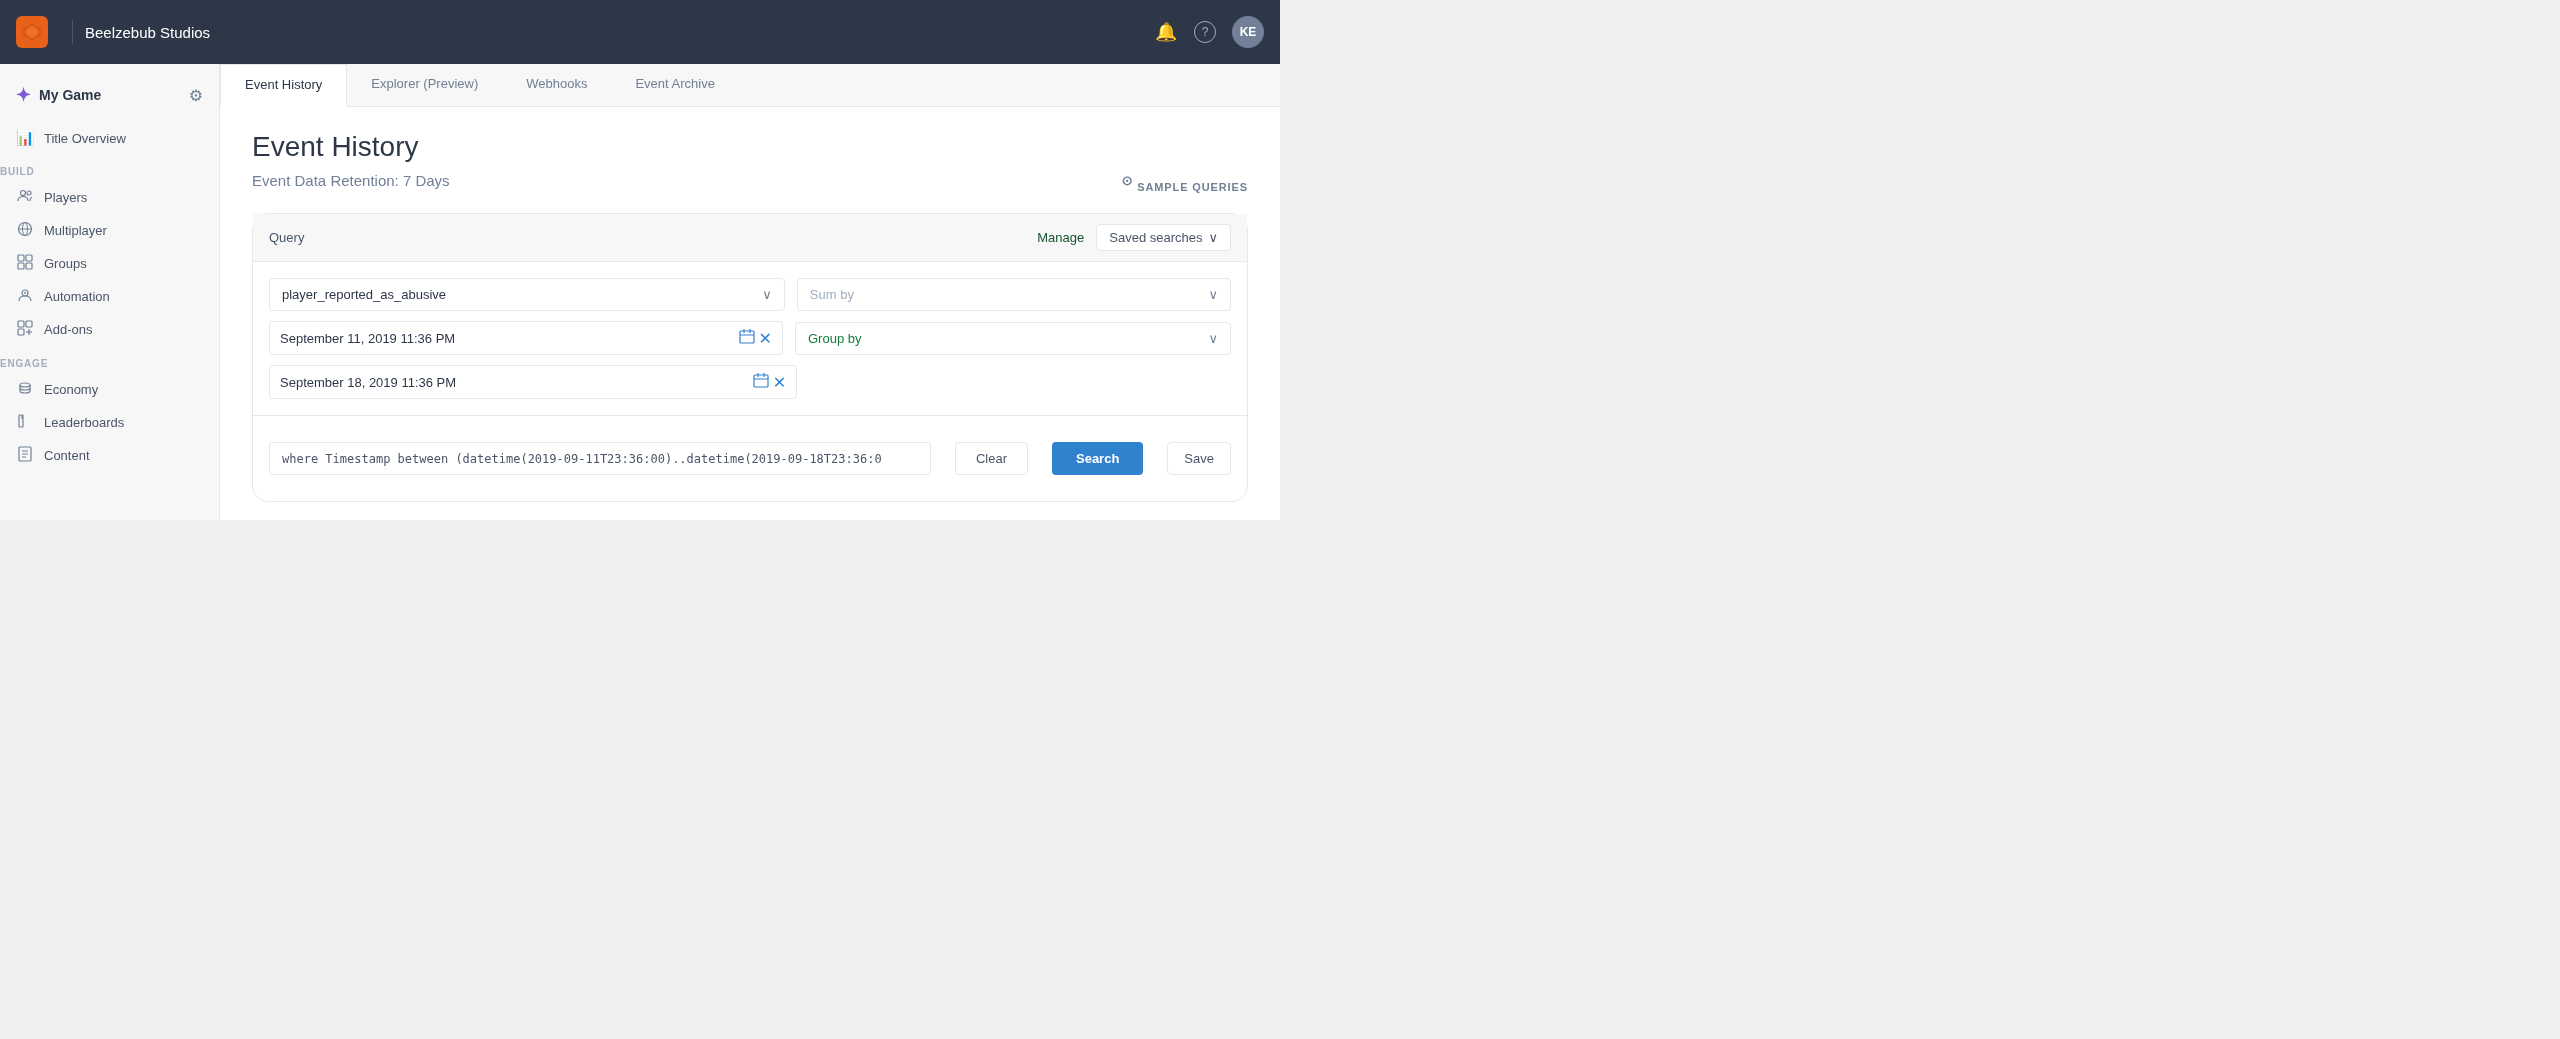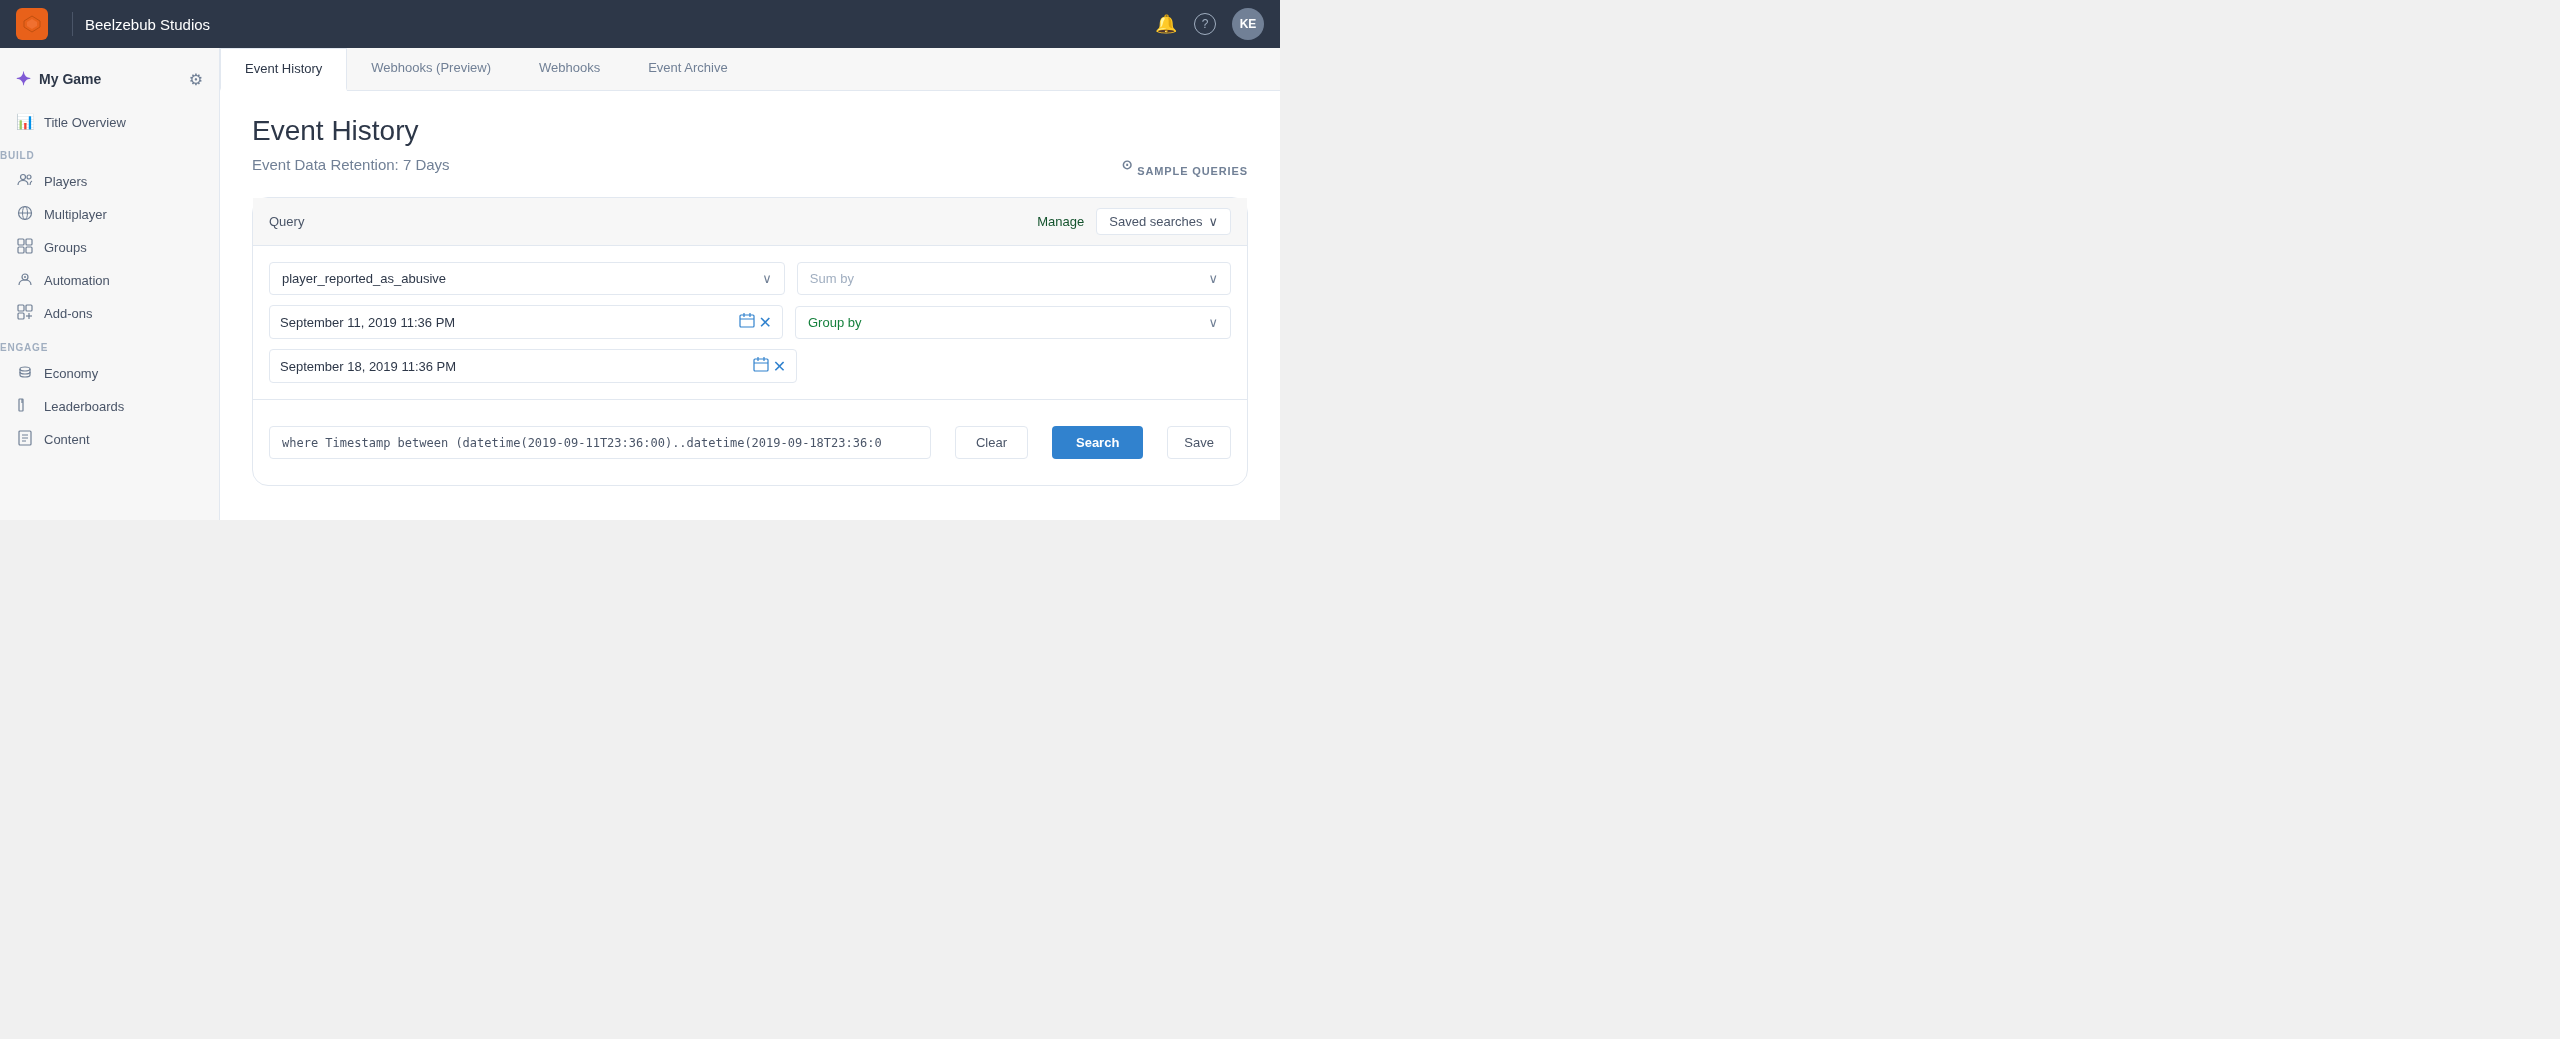--- a/index.html
+++ b/index.html
@@ -3,21 +3,21 @@
   <meta charset="utf-8">
   <style>
     * { box-sizing: border-box; margin: 0; padding: 0; }
     body { font-family: 'Segoe UI', Arial, sans-serif; background: #f0f0f0; width: 1280px; height: 520px; overflow: hidden; }
 
     
     .top-nav {
       display: flex;
       align-items: center;
       background: #2d3748;
-      height: 48px;
+      height: 64px;
       padding: 0 16px;
       color: white;
     }
     .top-nav-logo {
       width: 32px; height: 32px;
       background: #e8611a;
       border-radius: 6px;
       display: flex; align-items: center; justify-content: center;
       font-weight: bold; color: white; font-size: 14px;
       margin-right: 12px;
@@ -373,21 +373,21 @@
     </div>
   </div>
 
   <div class="main">
 
     <div class="tabs">
       <div class="tab active">
         <span>Event History</span>
       </div>
       <div class="tab">
-        <span>Webhooks (Preview)</span>
+        <span>Explorer (Preview)</span>
       </div>
       <div class="tab">
         <span>Webhooks</span>
       </div>
       <div class="tab">
         <span>Event Archive</span>
       </div>
     </div>
 
     <div class="page-content">

